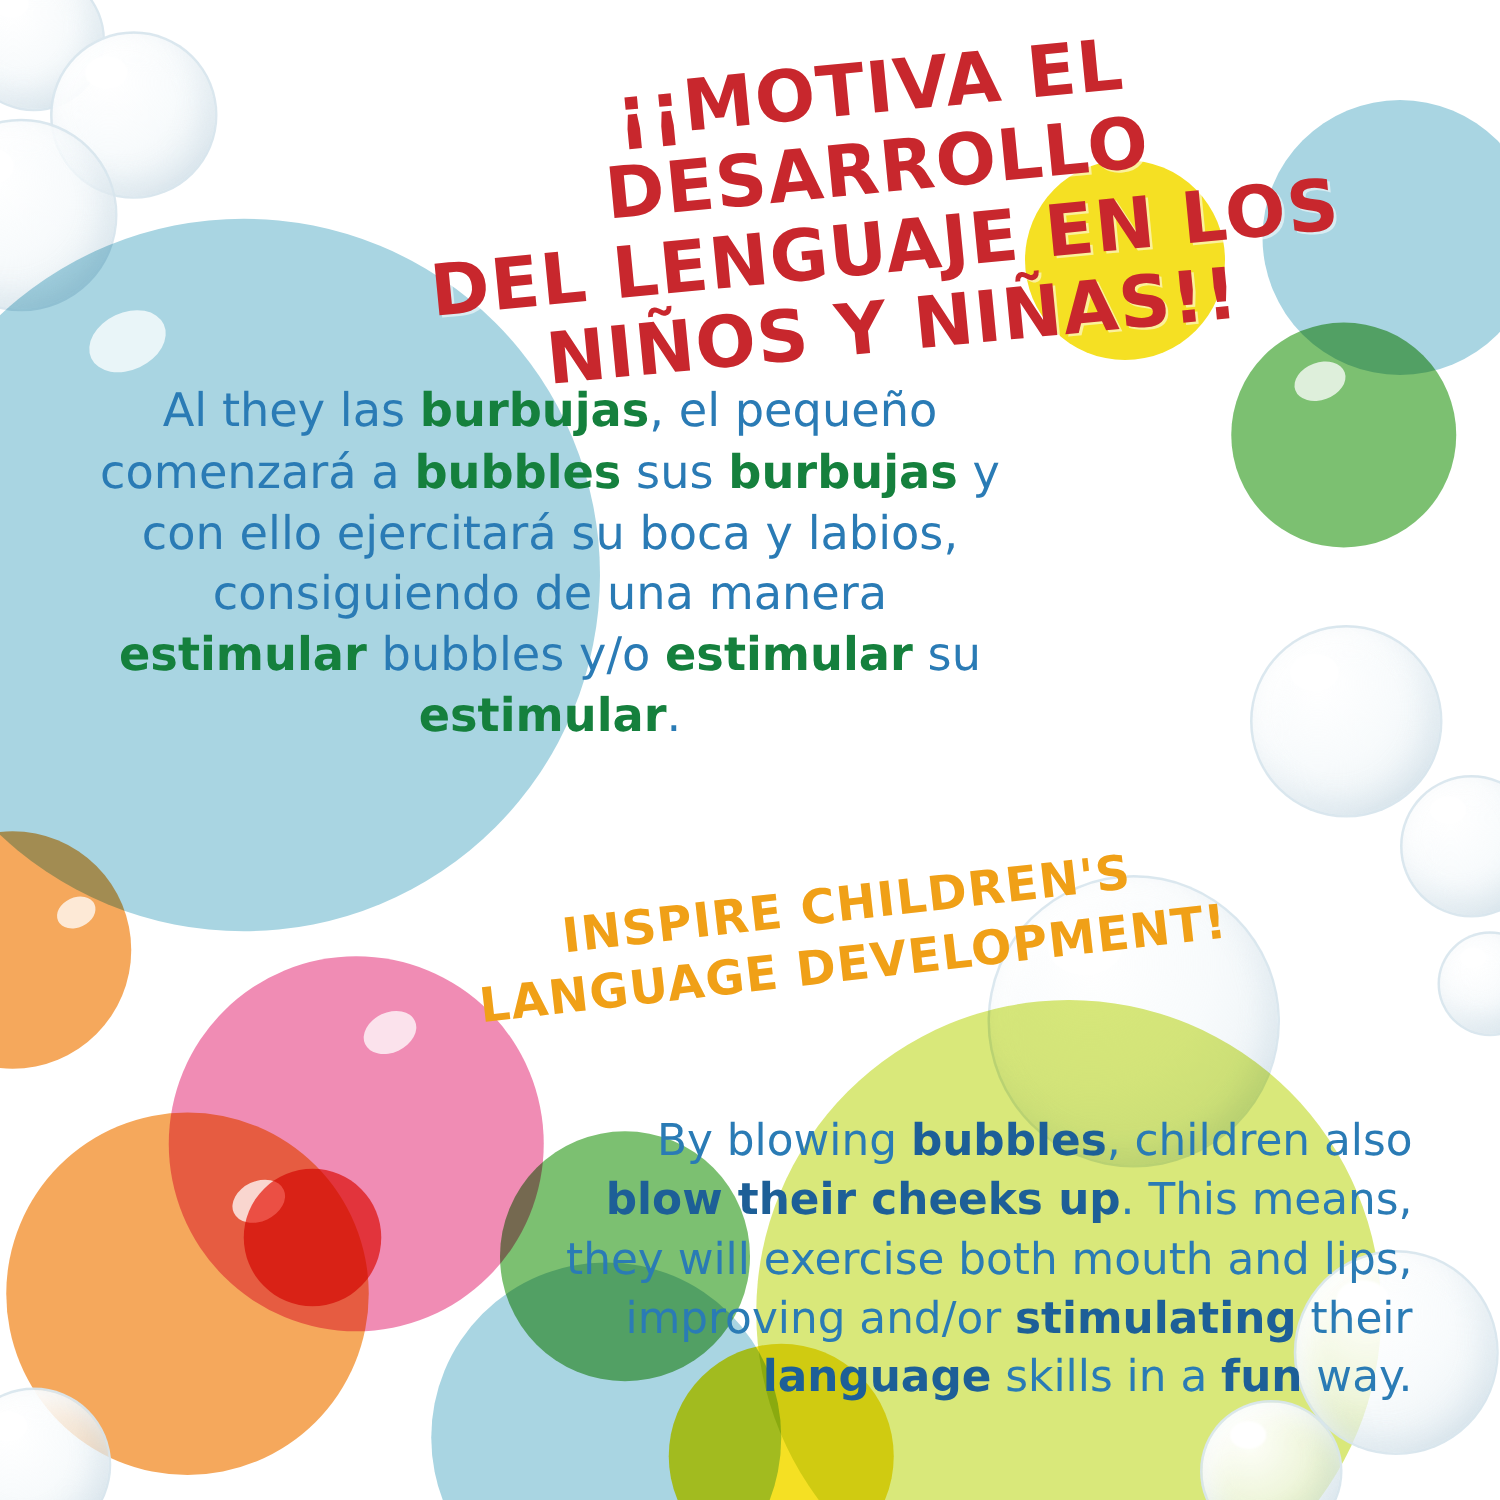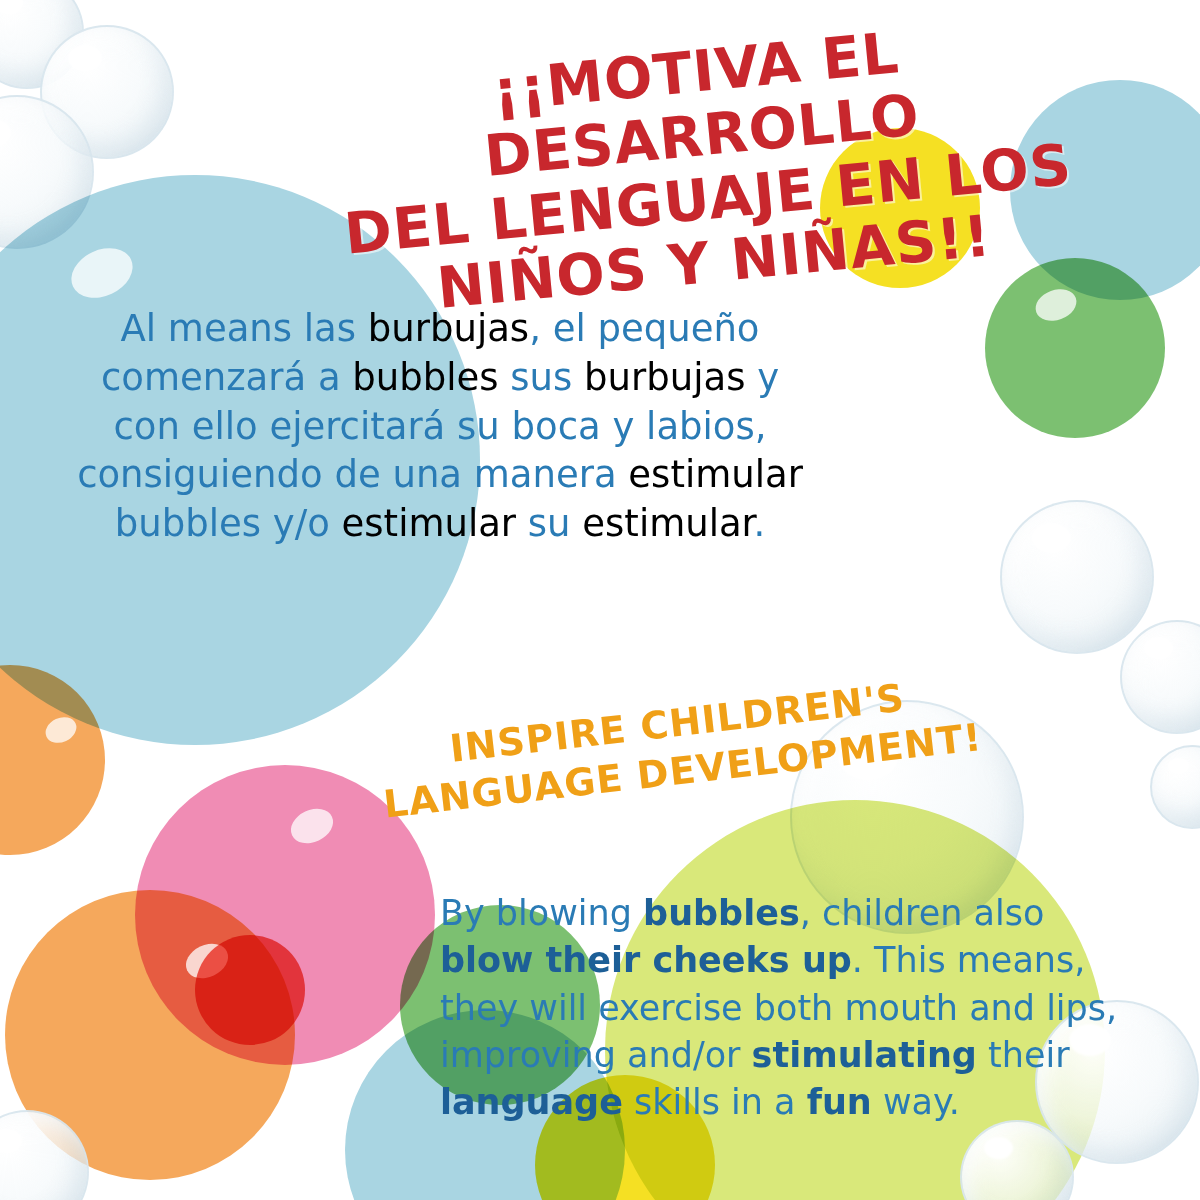--- a/index.html
+++ b/index.html
@@ -69,21 +69,21 @@
     position: absolute;
     left: 70px;
     top: 268px;
     width: 740px;
     color: #2a7bb5;
     font-family: "DejaVu Sans", sans-serif;
     font-size: 37px;
     line-height: 1.32;
     text-align: center;
   }
-  .body-es b { color: #000000; font-weight: normal; }
+  .body-es b { color: #15803d; font-weight: bold; }
 
   .title-en {
     position: absolute;
     left: 370px;
     top: 700px;
     width: 620px;
     color: #f0a017;
     font-family: "DejaVu Sans", sans-serif;
     font-weight: bold;
     font-size: 38px;
@@ -95,21 +95,21 @@
 
   .body-en {
     position: absolute;
     left: 440px;
     top: 855px;
     width: 690px;
     color: #2a7bb5;
     font-family: "DejaVu Sans", sans-serif;
     font-size: 35px;
     line-height: 1.35;
-    text-align: left;
+    text-align: right;
   }
   .body-en b { color: #1d5f97; font-weight: bold; }
 </style>
 </head>
 <body>
 
 <div id="poster">
 
   <div class="glass" style="left:-30px; top:-25px; width:110px; height:110px;"></div>
   <div class="glass" style="left:40px; top:25px; width:130px; height:130px;"></div>
@@ -149,21 +149,21 @@
   <div class="glass" style="left:1035px; top:1000px; width:160px; height:160px;"></div>
   <div class="glass" style="left:960px; top:1120px; width:110px; height:110px;"></div>
   <div class="glass" style="left:-35px; top:1110px; width:120px; height:120px;"></div>
 
   <div class="title-es">
     <span class="l1">¡¡MOTIVA EL DESARROLLO</span>
     <span class="l2">DEL LENGUAJE EN LOS</span>
     <span class="l3">NIÑOS Y NIÑAS!!</span>
   </div>
 
-  <p class="body-es"><span>Al means las </span><b>burbujas</b><span>, el pequeño comenzará a </span><b>bubbles</b><span> sus </span><b>burbujas</b><span> y con ello ejercitará su boca y labios, consiguiendo de una manera </span><b>estimular</b><span> bubbles y/o </span><b>estimular</b><span> su </span><b>estimular</b><span>.</span></p>
+  <p class="body-es"><span>Al they las </span><b>burbujas</b><span>, el pequeño comenzará a </span><b>bubbles</b><span> sus </span><b>burbujas</b><span> y con ello ejercitará su boca y labios, consiguiendo de una manera </span><b>estimular</b><span> bubbles y/o </span><b>estimular</b><span> su </span><b>estimular</b><span>.</span></p>
 
   <div class="title-en">
     <span>INSPIRE CHILDREN'S</span><br>
     <span>LANGUAGE DEVELOPMENT!</span>
   </div>
 
   <p class="body-en"><span>By blowing </span><b>bubbles</b><span>, children also </span><b>blow their cheeks up</b><span>. This means, they will exercise both mouth and lips, improving and/or </span><b>stimulating</b><span> their </span><b>language</b><span> skills in a </span><b>fun</b><span> way.</span></p>
 
 </div>
 

